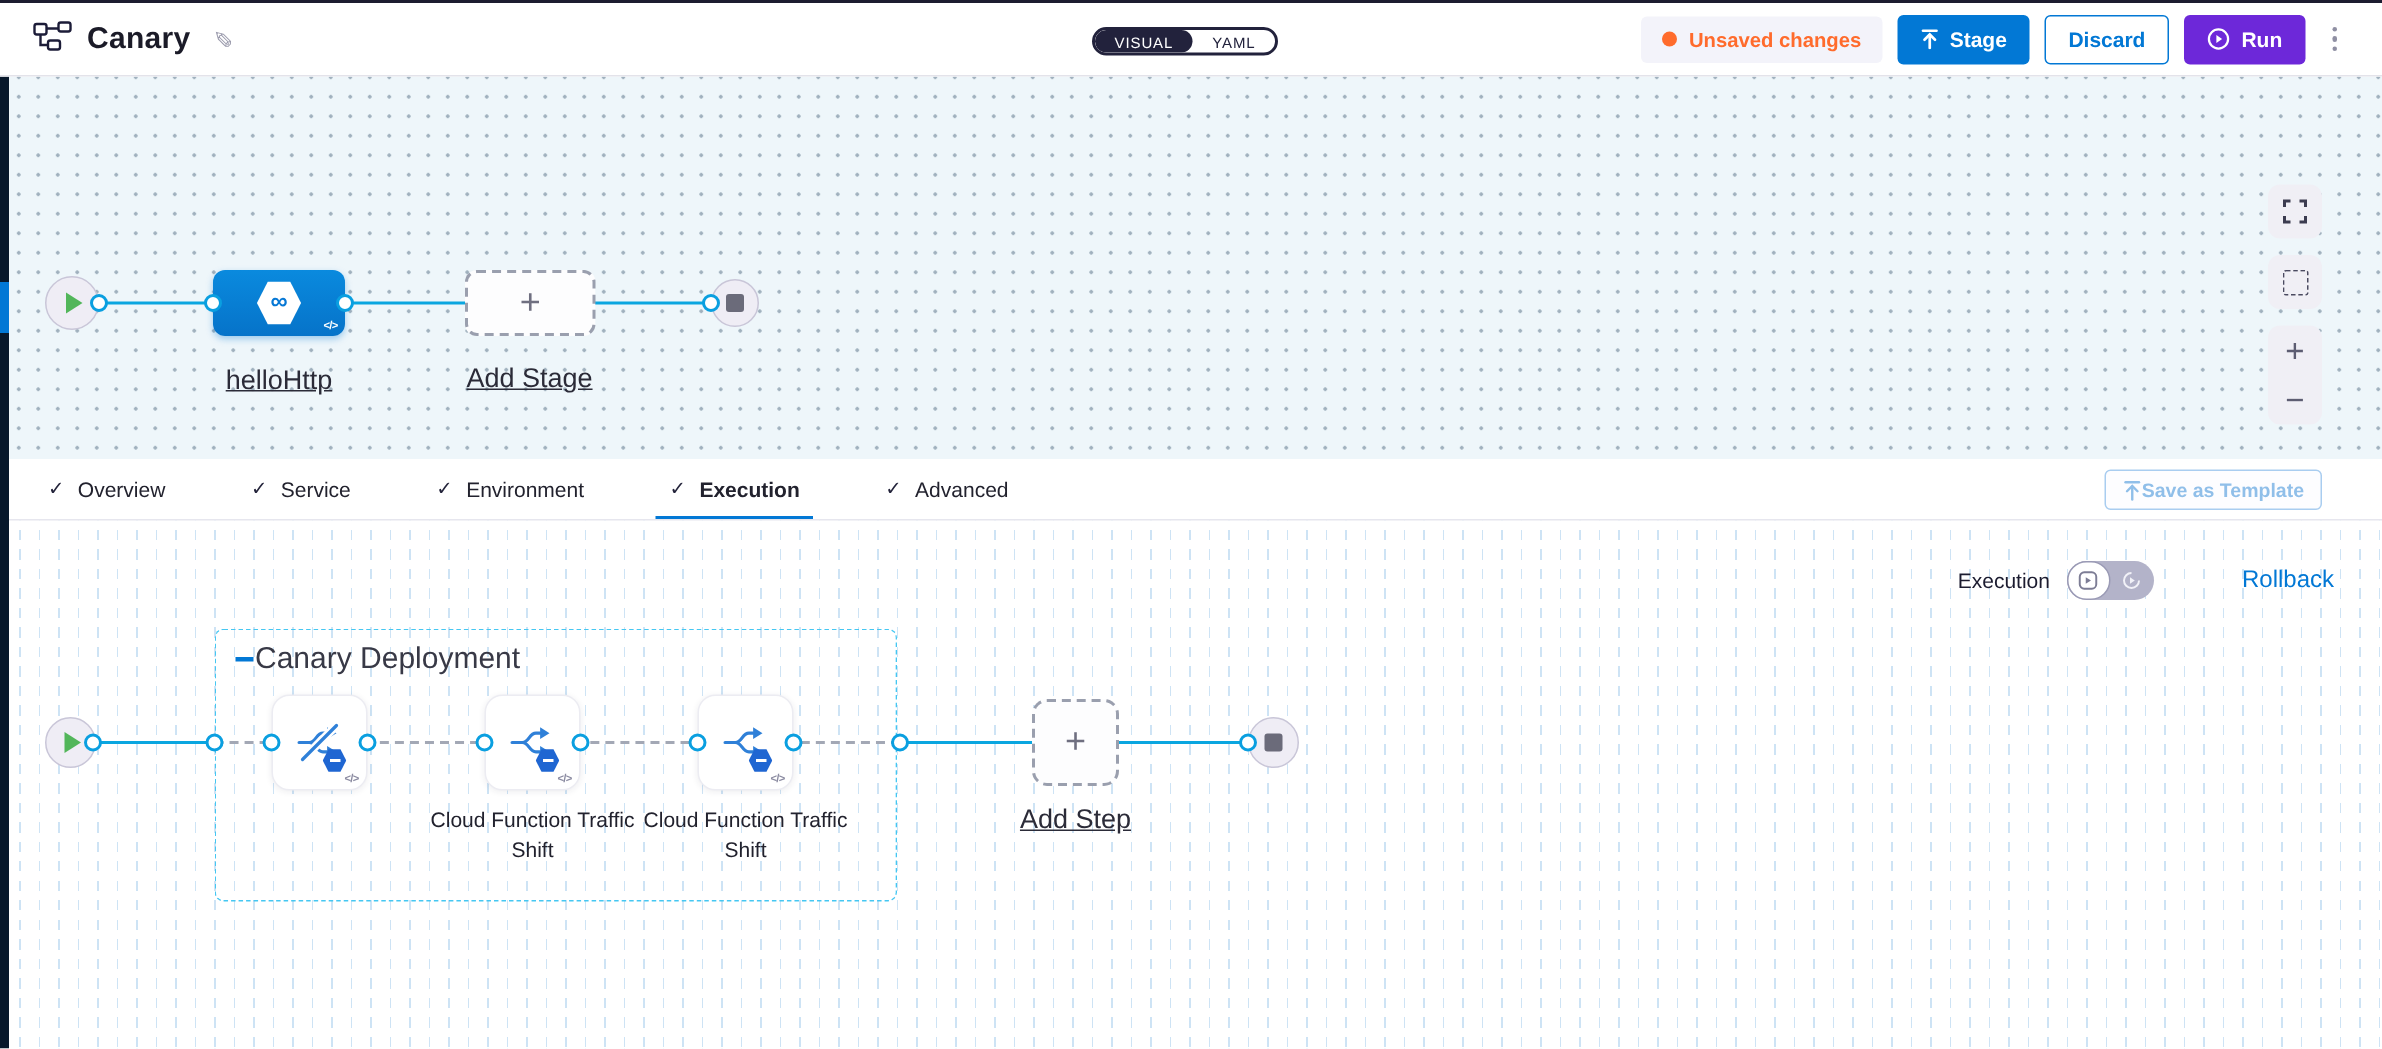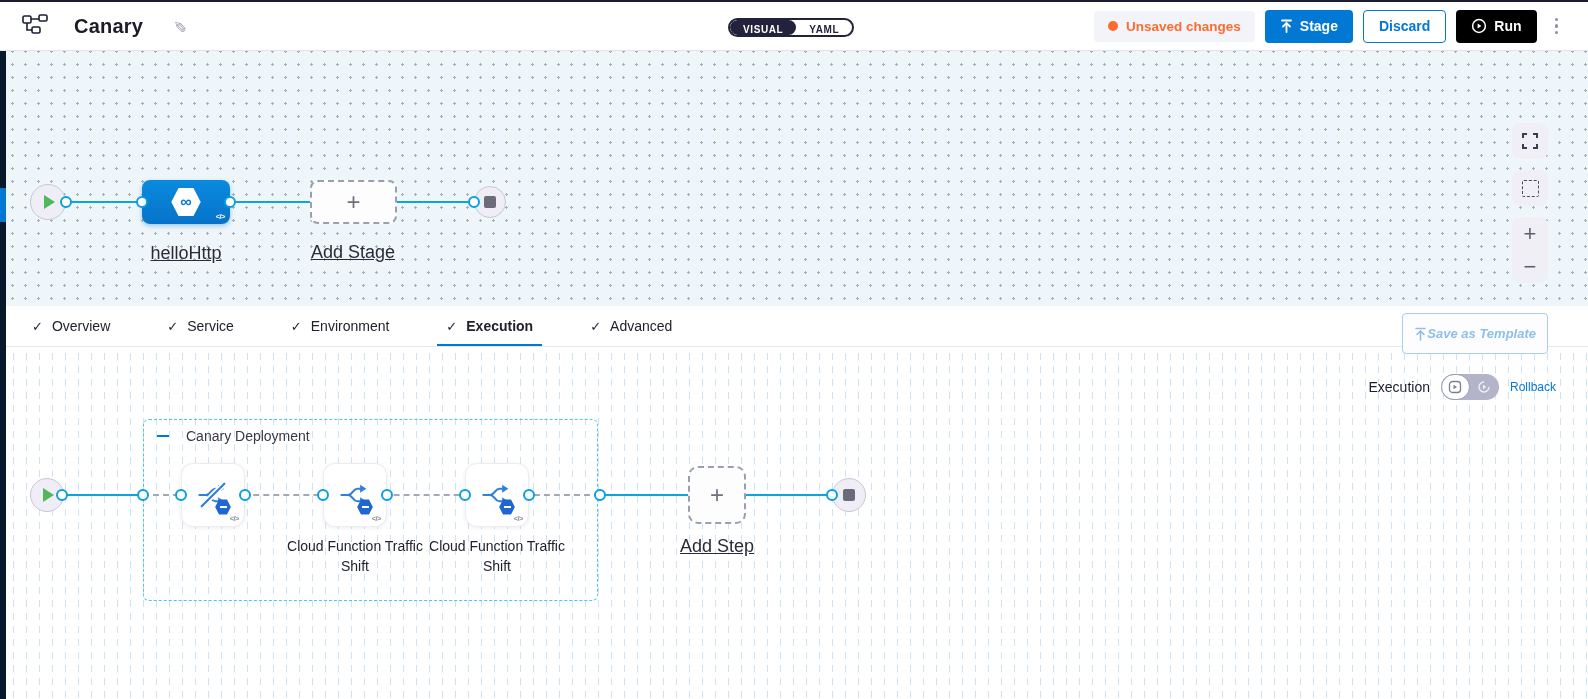--- a/index.html
+++ b/index.html
@@ -5,36 +5,36 @@
   * { margin:0; padding:0; box-sizing:border-box; }
   html,body { width:1588px; height:699px; overflow:hidden; }
   body { font-family:"Liberation Sans","DejaVu Sans",sans-serif; background:#fff; position:relative; }
 
   
   .nav-sliver { position:absolute; left:0; top:51px; bottom:0; width:6px; background:#07182b; z-index:40; }
   .nav-sliver .active-seg { position:absolute; left:0; top:137px; width:6px; height:34px; background:#0278d5; }
 
   
   .header { position:relative; height:51px; background:#fff; border-top:2px solid #1c1c30; border-bottom:1px solid #e3e3ea; display:flex; align-items:center; padding:0 22px; z-index:50; }
-  .hdr-left { display:flex; align-items:center; gap:26px; }
+  .hdr-left { display:flex; align-items:center; gap:10px; }
   .title { font-size:20px; font-weight:bold; color:#1b1b28; letter-spacing:.2px; }
   .edit-btn { color:#9a9aac; font-size:16px; cursor:pointer; margin-left:4px; transform:rotate(90deg) scaleX(-1); }
 
   .mode-toggle { position:absolute; left:728px; top:16px; display:flex; border:2px solid #22223c; border-radius:11px; background:#fff; overflow:hidden; height:19px; }
-  .mode-seg { font-size:10px; font-weight:bold; letter-spacing:.6px; padding:2px 13px 0; color:#22223c; cursor:pointer; line-height:15px; }
+  .mode-seg { font-size:10px; font-weight:normal; letter-spacing:.6px; padding:2px 13px 0; color:#22223c; cursor:pointer; line-height:15px; }
   .mode-seg.active { background:#22223c; color:#fff; border-radius:9px; }
 
   .hdr-right { margin-left:auto; display:flex; align-items:center; gap:10px; }
   .unsaved { display:flex; align-items:center; gap:8px; background:#f3f3fa; border-radius:4px; padding:8px 14px; }
   .unsaved .dot { width:10px; height:10px; border-radius:50%; background:#ff6b2c; }
   .unsaved .txt { color:#ff6b2c; font-weight:bold; font-size:13.5px; }
   .btn { height:33px; border-radius:4px; font-size:14px; font-weight:bold; display:flex; align-items:center; gap:7px; padding:0 15px; cursor:pointer; border:none; font-family:inherit; }
   .btn-save { background:#0278d5; color:#fff; }
   .btn-discard { background:#fff; color:#0278d5; border:1px solid #0278d5; }
-  .btn-run { background:#000000; color:#fff; }
+  .btn-run { background:#6d28d9; color:#fff; }
   .kebab { display:flex; flex-direction:column; gap:3px; padding:6px 8px; cursor:pointer; }
   .kebab i { width:3.5px; height:3.5px; border-radius:50%; background:#8f8fa3; }
 
   
   .canvas-top { position:absolute; left:0; top:51px; width:1588px; height:255px;
     background-color:#eef6fa;
     background-image:radial-gradient(circle,#9fb0bd 1px, rgba(0,0,0,0) 1.4px);
     background-size:13px 13px; background-position:6px 7px; }
   .flow-line { position:absolute; height:2px; background:#0aa6e0; z-index:1; }
   .flow-dashed { position:absolute; height:0; border-top:2px dashed #a3a8b5; z-index:1; }
@@ -60,37 +60,37 @@
   .zoom-pill { width:36px; height:66px; border-radius:8px; background:#f0eff5; display:flex; flex-direction:column; align-items:center; justify-content:space-around; }
   .zoom-pill .zbtn { color:#5d5d72; font-size:22px; line-height:1; cursor:pointer; font-weight:300; }
   .select-icon { width:17px; height:17px; border:1.6px dashed #4a4a60; border-radius:2px; }
 
   
   .tabs-row { position:absolute; left:0; top:306px; width:1588px; height:41px; background:#fff; border-bottom:1px solid #e6e6ee; display:flex; align-items:stretch; padding-left:23px; z-index:30; }
   .tab { display:flex; align-items:center; gap:9px; padding:0 9px; margin-right:39px; font-size:14px; color:#22222e; cursor:pointer; position:relative; }
   .tab .check { color:#23233a; font-size:13px; }
   .tab.active { font-weight:bold; }
   .tab.active::after { content:""; position:absolute; left:0; right:0; bottom:0; height:2.5px; background:#0278d5; }
-  .save-template { position:absolute; right:40px; top:7px; height:41px; border:1px solid #a9cdf0; border-radius:4px; background:#fdfdff; color:#90bfe9; font-size:13px; font-weight:bold; display:flex; align-items:center; gap:0; padding:0 11px; cursor:pointer;font-style:italic; }
+  .save-template { position:absolute; right:40px; top:7px; height:27px; border:1px solid #a9cdf0; border-radius:4px; background:#fdfdff; color:#90bfe9; font-size:13px; font-weight:bold; display:flex; align-items:center; gap:0; padding:0 11px; cursor:pointer; }
 
   
   .canvas-bottom { position:absolute; left:0; top:347px; width:1588px; height:352px; background-color:#fff;
     background-image:
       repeating-linear-gradient(180deg,#fff 0 6px, rgba(255,255,255,0) 6px 13px),
       repeating-linear-gradient(90deg, rgba(125,182,228,.38) 0 1px, rgba(0,0,0,0) 1px 13px);
   }
   .exec-switch-row { position:absolute; right:32px; top:27px; display:flex; align-items:center; gap:11px; z-index:9; }
   .exec-switch-label { font-size:14px; color:#1c1c30; }
   .seg-toggle { display:flex; align-items:center; background:#b3b3c9; border-radius:13px; height:26px; width:58px; cursor:pointer; }
   .seg-toggle .seg { width:29px; height:26px; display:flex; align-items:center; justify-content:center; }
   .seg-toggle .seg.on { background:#fff; border:1px solid #9a9ab5; border-radius:13px; }
-  .rollback-link { font-size:12px; color:#0278d5; cursor:pointer; }
+  .rollback-link { font-size:16px; color:#0278d5; cursor:pointer;margin-left:48px; }
 
   .group-box { position:absolute; left:143px; top:72px; width:455px; height:182px; border:1.5px dashed #45c7f2; border-radius:6px; z-index:2; }
-  .group-title { position:absolute; left:13px; top:8px; display:flex; align-items:center; gap:17px; font-size:14px; color:#383946; }
+  .group-title { position:absolute; left:13px; top:8px; display:flex; align-items:center; gap:1px; font-size:20px; color:#383946; }
   .collapse-dash { width:12px; height:2.5px; background:#0278d5; cursor:pointer; }
 
   .step-box { position:absolute; width:64px; height:64px; background:#fff; border:1px solid #ececf2; border-radius:12px; box-shadow:0 1px 4px rgba(40,41,61,.08); z-index:4; cursor:pointer; display:flex; align-items:center; justify-content:center; }
   .hex-badge { position:absolute; right:13px; bottom:11px; width:16px; height:16px; clip-path:polygon(25% 3%, 75% 3%, 99% 50%, 75% 97%, 25% 97%, 1% 50%); background:#1f66d2; display:flex; align-items:center; justify-content:center; }
   .hex-badge i { display:block; width:7px; height:1.8px; background:#fff; }
   .step-code { position:absolute; right:5px; bottom:3px; font-size:7.5px; color:#8a8aa0; font-weight:bold; letter-spacing:-.5px; }
   .step-label { position:absolute; width:150px; font-size:14px; line-height:20px; color:#22222e; text-align:center; z-index:3; }
 </style>
 </head>
 <body>

